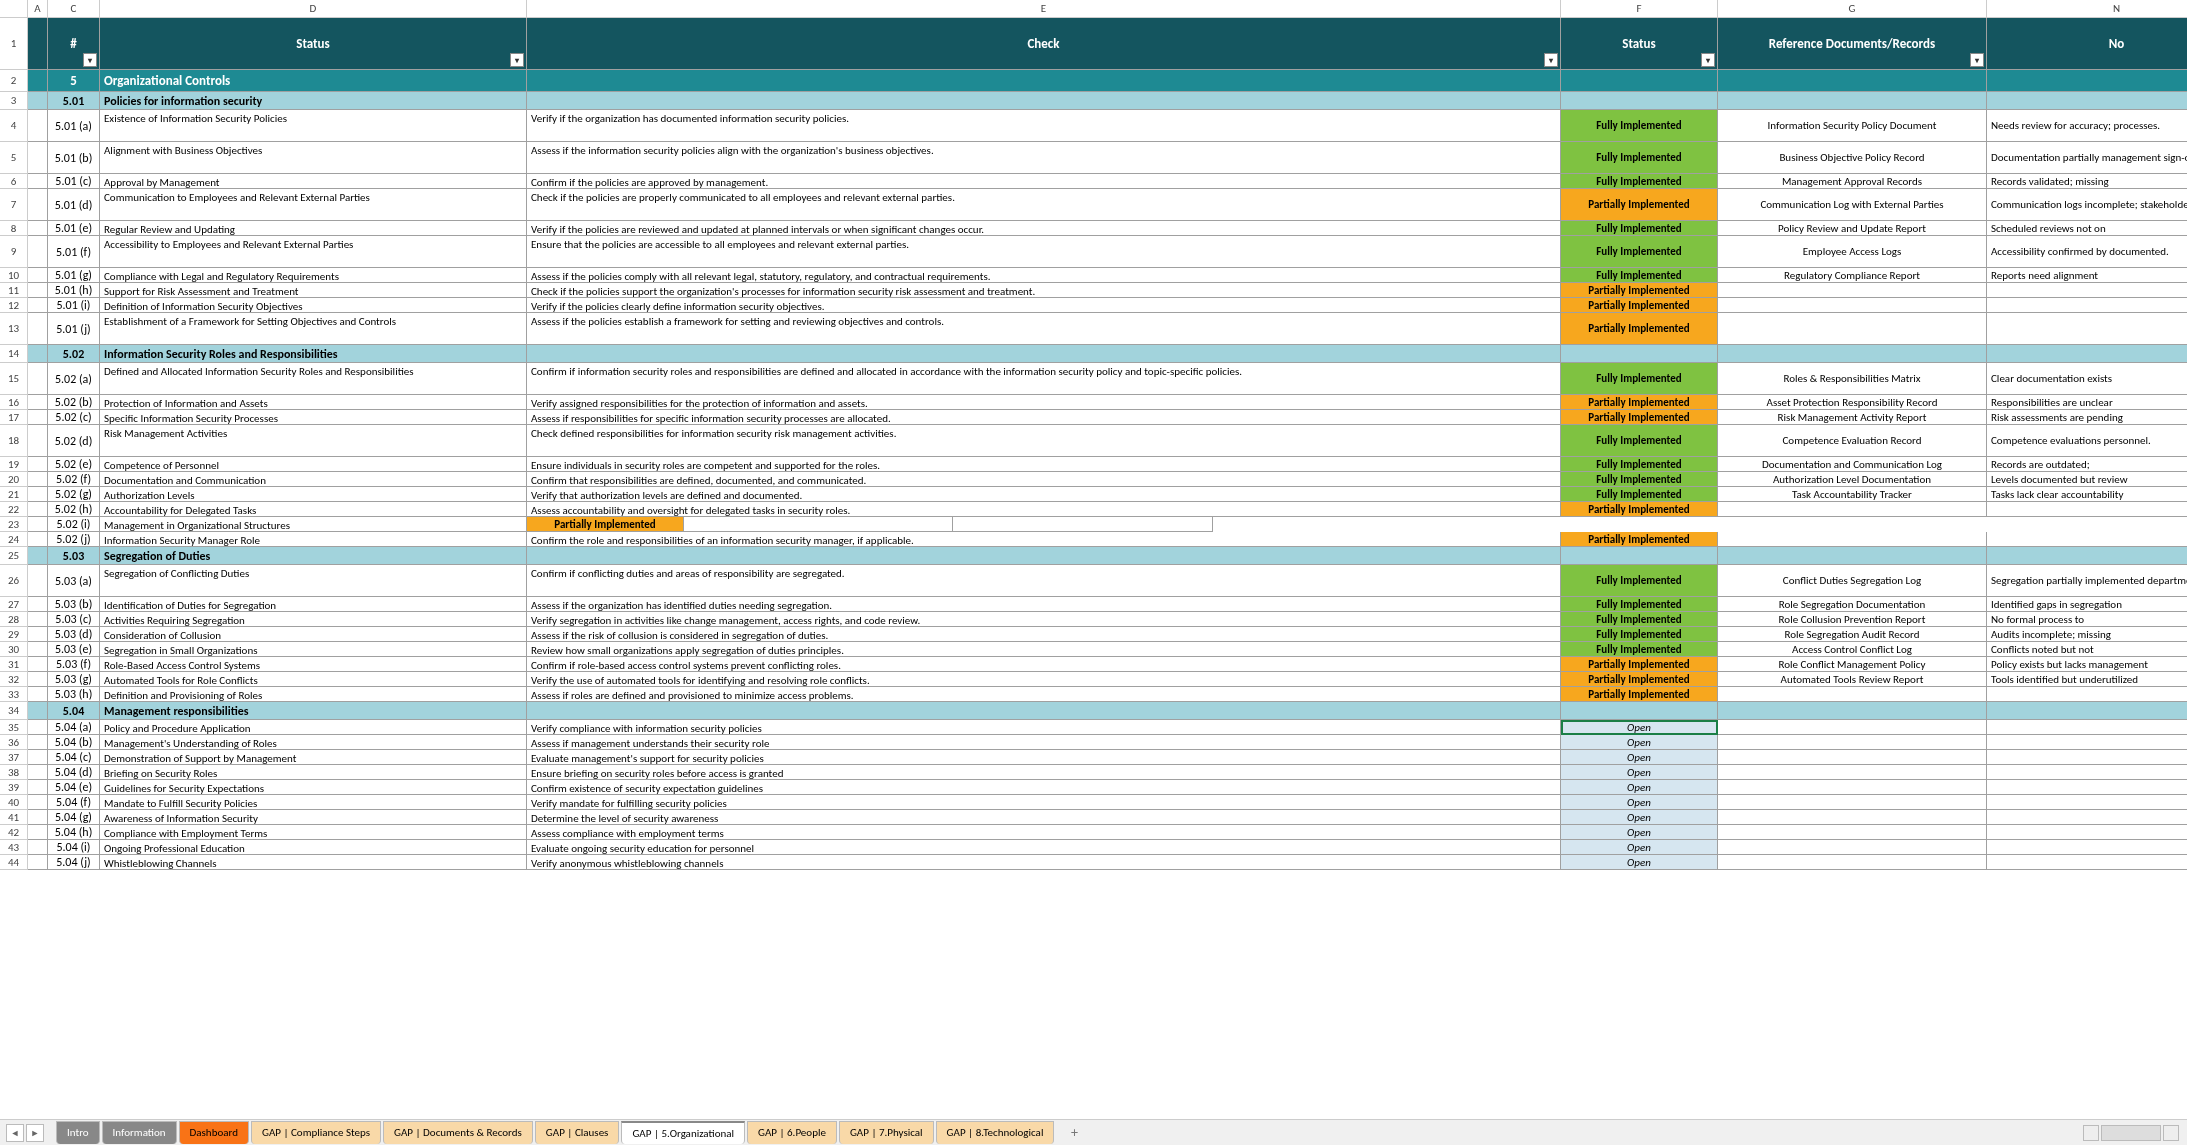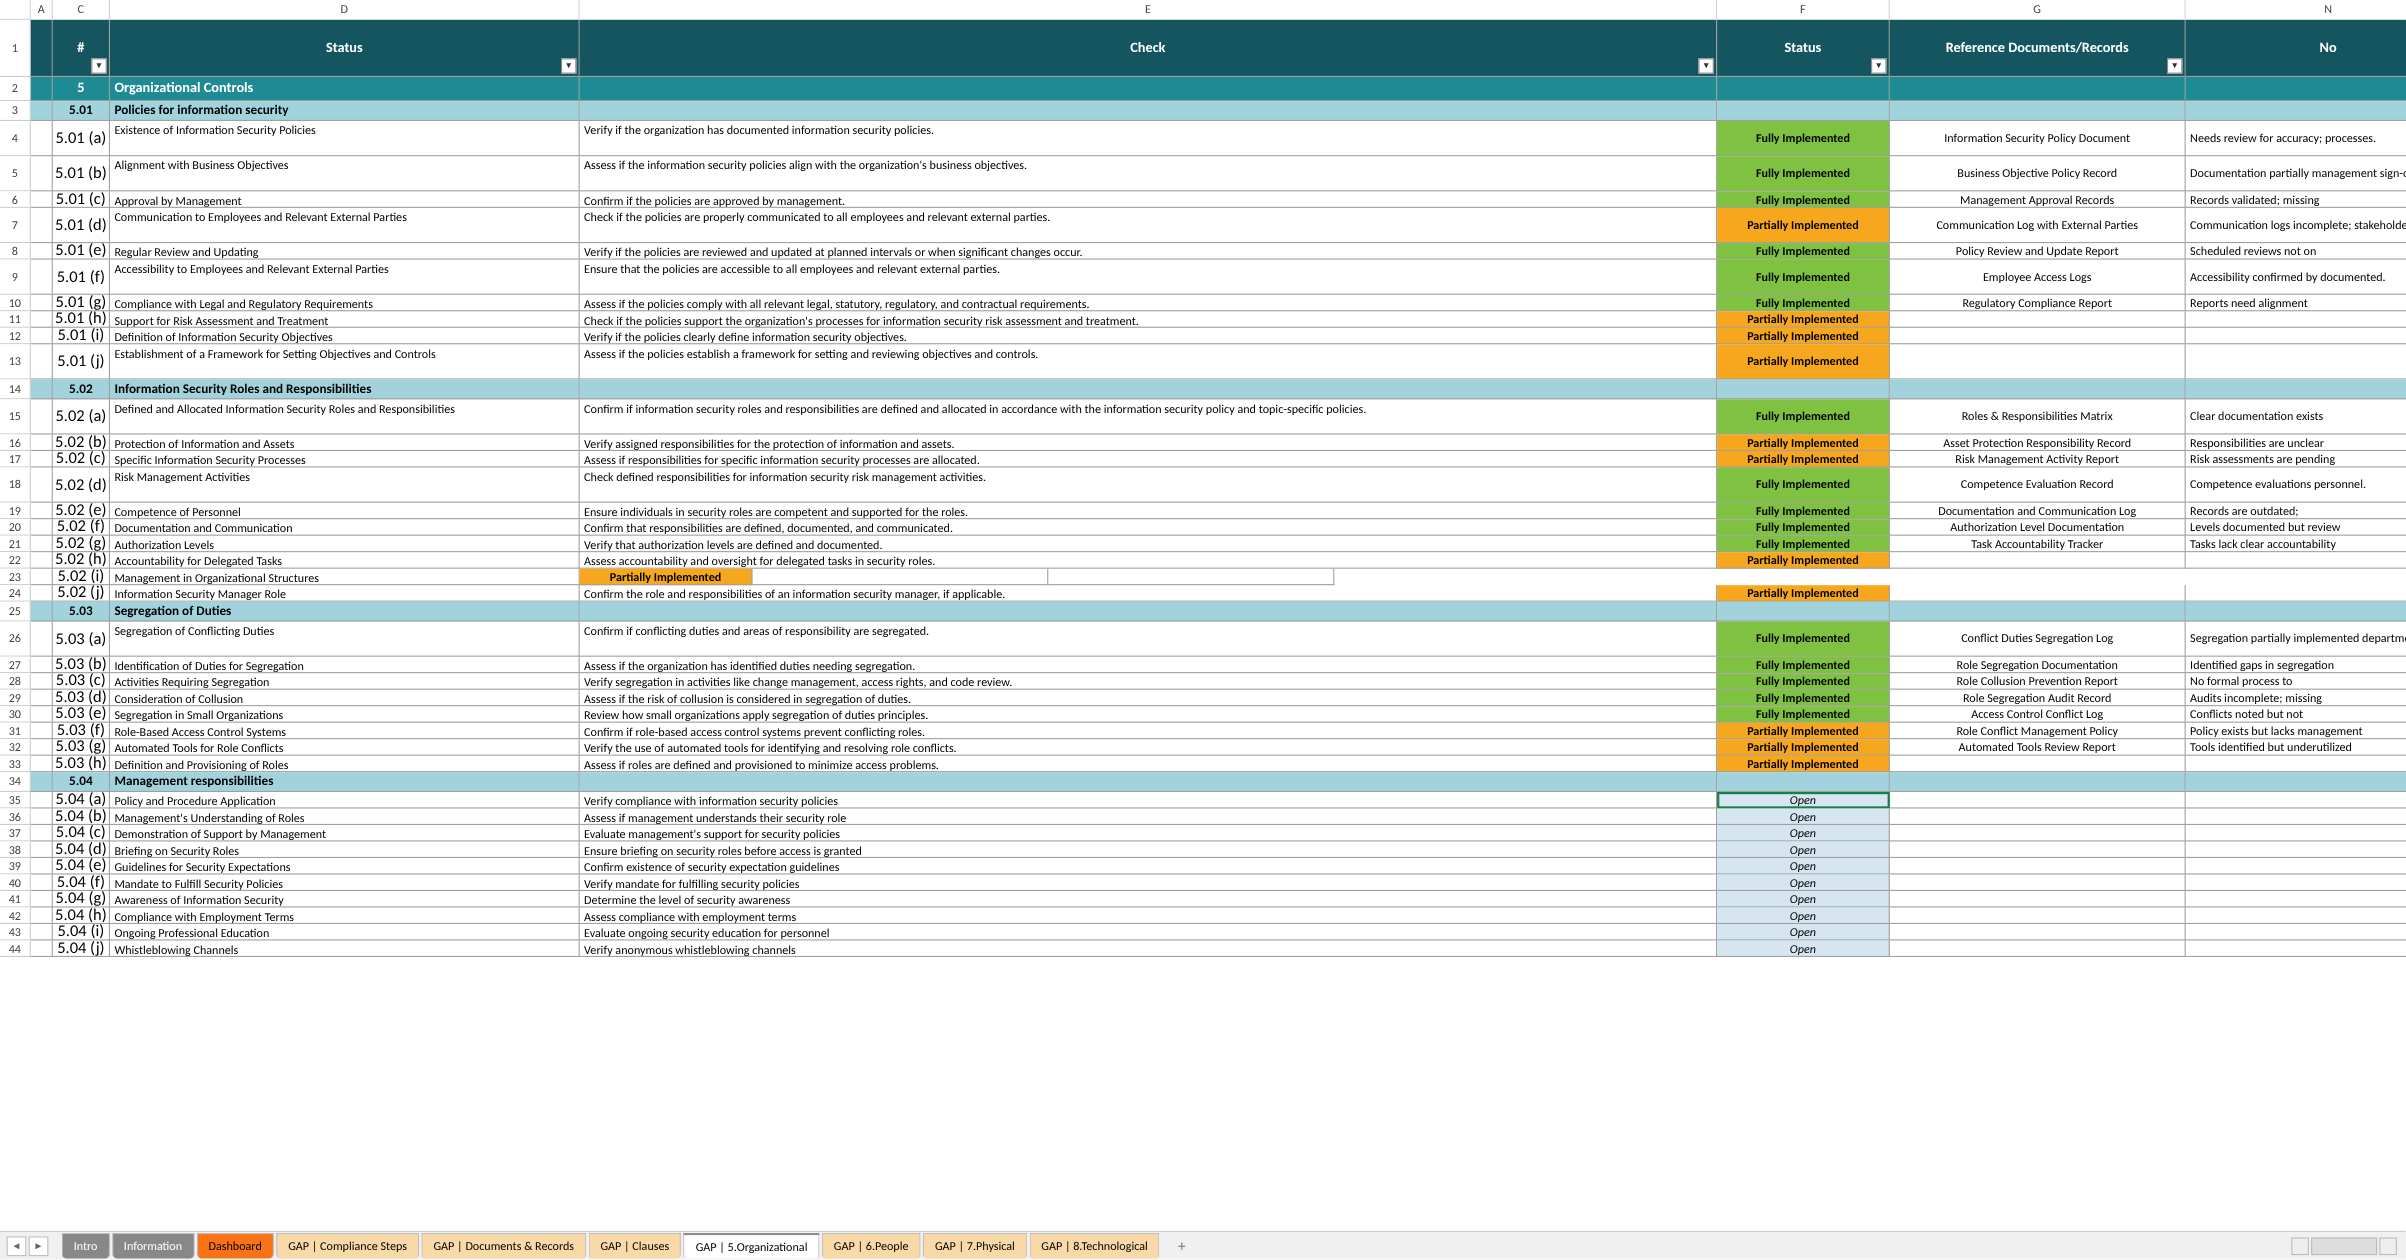--- a/index.html
+++ b/index.html
@@ -13,21 +13,21 @@
 .wA{width:20px}.wC{width:52px}.wD{width:427px}.wE{width:1034px}.wF{width:157px}.wG{width:269px}.wN{width:260px}
 .hdr-row .cell{background:#14555f;color:#fff;font-weight:bold;justify-content:center;font-size:13px}
 .hdr-row{height:52px}
 .filter-btn{position:absolute;right:2px;bottom:2px;width:14px;height:14px;background:#fff;border:1px solid #888;display:flex;align-items:center;justify-content:center}
 .filter-btn::after{content:"▾";font-size:8px;color:#333}
 .section-row .cell{background:#1e8a93;color:#fff;font-weight:bold;font-size:13px}
 .section-row .cA,.section-row .cC{justify-content:center}
 .subsection-row .cell{background:#a2d3dc;color:#000;font-weight:bold;font-size:12px}
 .subsection-row .cC{justify-content:center}
 .data-row{min-height:15px}
-.data-row .cC{justify-content:center;font-size:15px}
+.data-row .cC{justify-content:center;font-size:12px}
 .data-row .cD,.data-row .cE{font-size:11px;white-space:normal;align-items:flex-start;padding-top:2px}
 .s-full{background:#7fc241;font-weight:bold;justify-content:center;font-size:11px}
 .s-part{background:#f7a71e;font-weight:bold;justify-content:center;font-size:11px}
 .s-open{background:#d6e6f0;font-style:italic;justify-content:center;font-size:11px}
 .cG{font-size:11px;justify-content:center;text-align:center}
 .cN{font-size:11px}
 .tall{height:32px}
 .tabs{position:absolute;bottom:0;left:0;right:0;height:26px;background:#f0f0f0;border-top:1px solid #ccc;display:flex;align-items:center;padding-left:6px;gap:2px}
 .nav-btn{width:18px;height:18px;border:1px solid #bbb;background:#fff;display:flex;align-items:center;justify-content:center;font-size:9px;color:#666}
 .tab{padding:4px 10px;background:#fff;border:1px solid #bbb;border-bottom:none;font-size:11px;cursor:pointer;border-radius:0 0 4px 4px}

